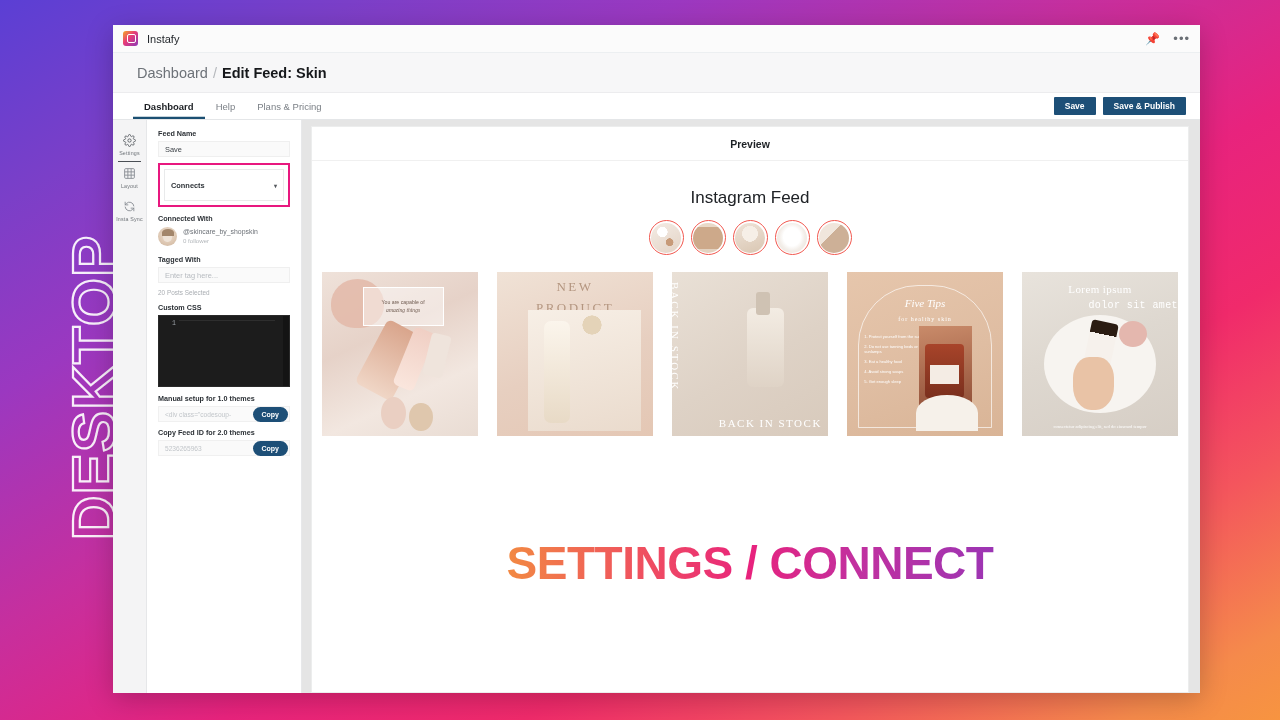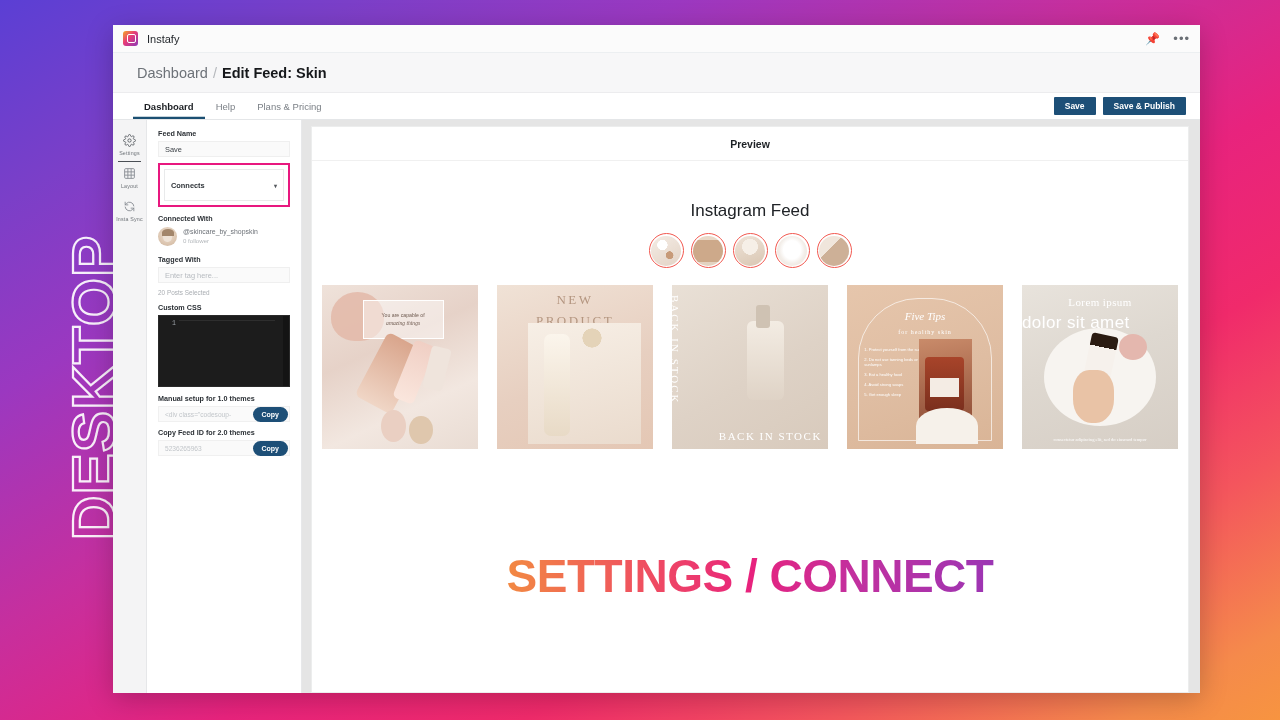--- a/index.html
+++ b/index.html
@@ -183,21 +183,21 @@
     padding: 6px 11px 0 9px; min-width: 0;
   }
   .preview-card { border: 1px solid #eceded; background:#fff; flex:1; display:flex; flex-direction:column; min-height:0; }
   .preview-head {
     height: 34px; display: flex; align-items: center; justify-content: center;
     border-bottom: 1px solid #f0f0f0;
     font-size: 10.5px; font-weight: 700; color: #1d2125;
   }
   .feed-title {
     text-align: center; font-size: 17px; color: #202327; font-weight: 400;
-    margin: 40px 0 12px;
+    margin: 27px 0 12px;
   }
   .stories { display: flex; justify-content: center; gap: 7px; margin-bottom: 17px; }
   .story {
     width: 35px; height: 35px; border-radius: 50%;
     border: 1.8px solid #f2584f; padding: 1.5px; flex: 0 0 35px;
   }
   .story-inner { width: 100%; height: 100%; border-radius: 50%; overflow: hidden; }
 
   .grid { display: flex; gap: 19px; padding: 0 10px; }
   .tile { flex: 1 1 0; height: 164px; position: relative; overflow: hidden; }
@@ -394,21 +394,21 @@
               <span style="font-size:4.1px;color:#fff;line-height:1.3">5.  Get enough sleep</span>
             </div>
             <div style="position:absolute;left:46%;top:33%;width:34%;height:55%;background:linear-gradient(170deg,#c98b6a,#8c4a33)"></div>
             <div style="position:absolute;left:50%;top:44%;width:25%;height:33%;border-radius:4px;background:linear-gradient(180deg,#a8442a,#7a2f1d)"></div>
             <div style="position:absolute;left:53%;top:57%;width:19%;height:11%;background:#f4ece4"></div>
             <div style="position:absolute;left:44%;bottom:3%;width:40%;height:22%;border-radius:50% 50% 0 0;background:#f6f1ea"></div>
           </div>
 
           <div class="tile" style="background:linear-gradient(160deg,#e8e3dc 0%,#ded8d0 45%,#d6cec5 100%)">
             <div style="position:absolute;left:0;top:7%;width:100%;text-align:center;font-family:'Liberation Serif',serif;font-size:11px;color:#fff;letter-spacing:.4px">Lorem ipsum</div>
-            <div style="position:absolute;left:0;top:17%;width:100%;text-align:left;font-family:Liberation Sans, sans-serif;font-size:17px;color:#fff;letter-spacing:.4px">dolor sit amet</div>
+            <div style="position:absolute;left:0;top:17%;width:100%;text-align:right;font-family:Liberation Mono, monospace;font-size:10px;color:#fff;letter-spacing:.4px">dolor sit amet</div>
             <div style="position:absolute;left:14%;top:26%;width:72%;height:60%;border-radius:50%;background:#f7f4f0"></div>
             <div style="position:absolute;left:62%;top:30%;width:18%;height:16%;border-radius:50%;background:#e4b7ae"></div>
             <div style="position:absolute;left:40%;top:30%;width:17%;height:48%;transform:rotate(12deg);border-radius:4px;background:linear-gradient(180deg,#2b1c12 0 16%, #f6f1ec 16% 74%, #43291a 74% 100%)"></div>
             <div style="position:absolute;left:33%;top:52%;width:26%;height:32%;border-radius:40% 40% 45% 45%;background:#e9c3a6"></div>
             <div style="position:absolute;left:0;bottom:3%;width:100%;text-align:center;font-family:'Liberation Serif',serif;font-size:4.6px;color:#fff;line-height:1.5;padding:0 14%">consectetur adipiscing elit, sed do eiusmod tempor</div>
           </div>
 
         </div>
 
         <div class="big-caption"><span>SETTINGS</span><span> / </span><span>CONNECT</span></div>

